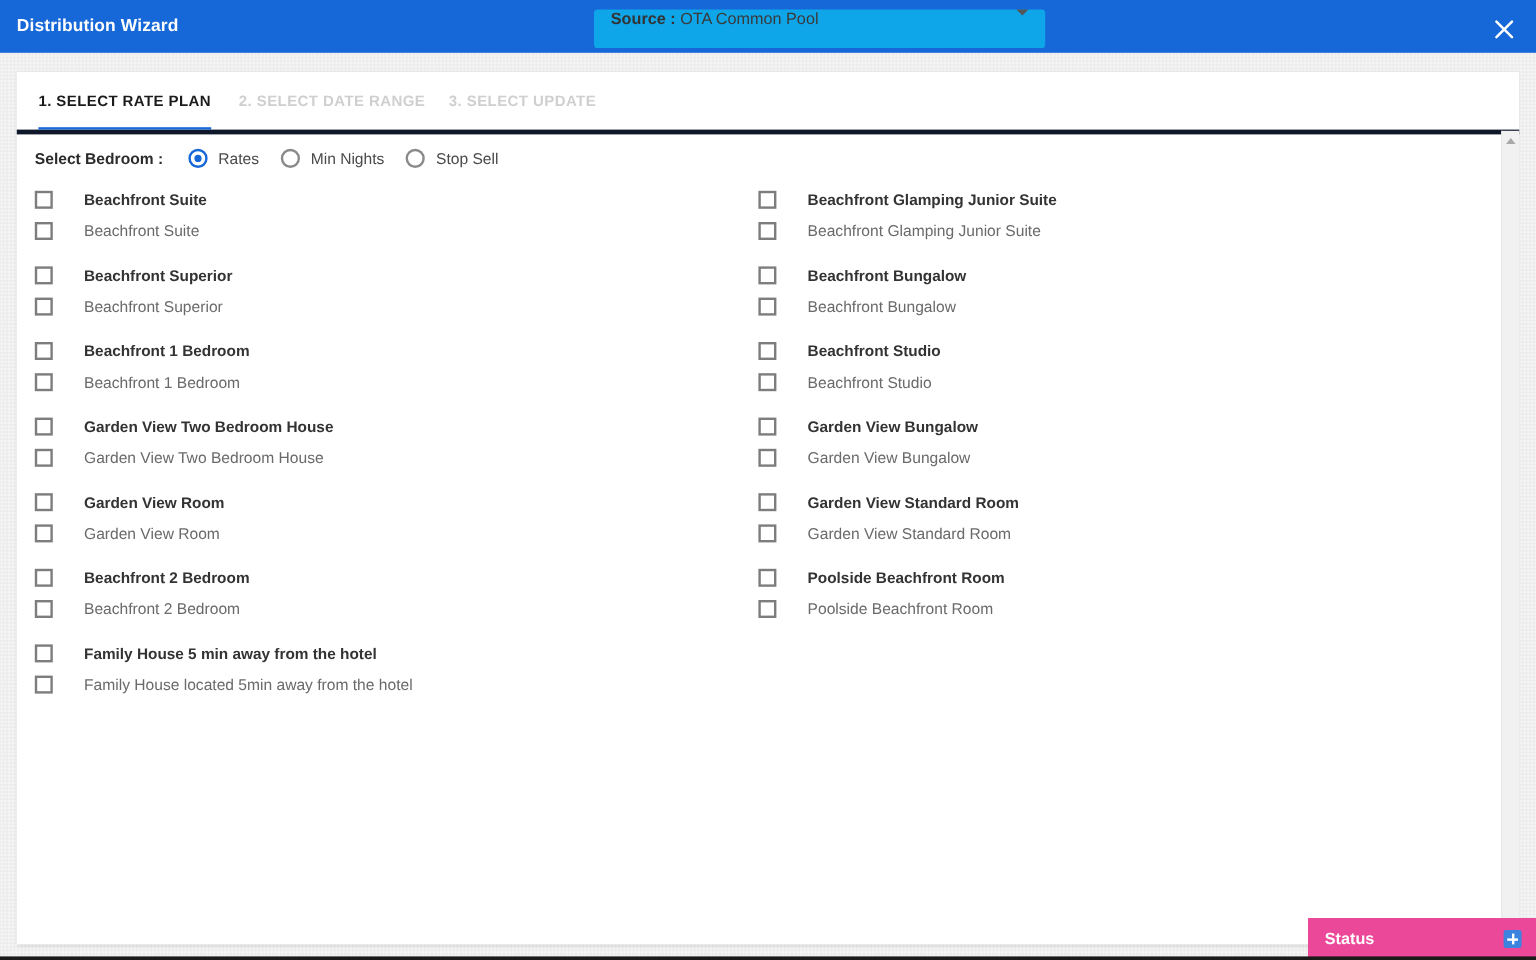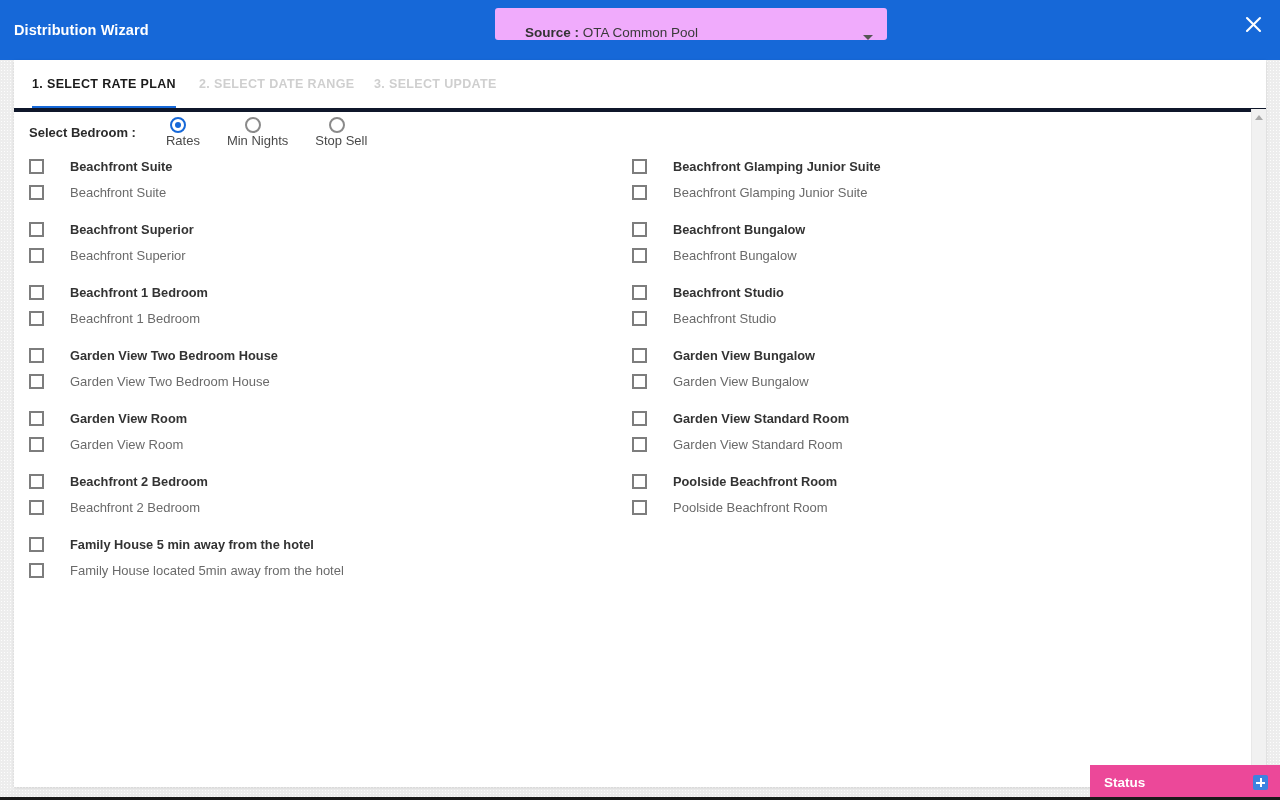--- a/index.html
+++ b/index.html
@@ -18,45 +18,44 @@
     background-size: 3px 3px;
     position: relative;
     -webkit-font-smoothing: antialiased;
   }
 
   
   .topbar {
     position: absolute;
     left: 0; top: 0;
     width: 1280px;
-    height: 60px;
+    height: 44px;
     background: #1668d8;
     display: flex;
     align-items: center;
   }
   .app-title {
     position: absolute;
     left: 14px;
     font-size: 14.5px;
     font-weight: bold;
     color: #ffffff;
     letter-spacing: 0.1px;
   }
   .source-select {
     position: absolute;
     left: 495px;
     top: 8px;
     width: 376px;
     height: 32px;
-    background: #f0abfc;
+    background: #0ea5e9;
     border-radius: 3px;
     display: flex;
-    align-items: flex-end;
-    cursor: pointer;
-    padding-left: 16px;
+    align-items: flex-start;
+    cursor: pointer;
   }
   .source-text {
     margin-left: 14px;
     font-size: 13.5px;
     color: #3a3a3a;
     white-space: nowrap;
   }
   .source-text .src-label {
     font-weight: bold;
     color: #333333;
@@ -151,21 +150,20 @@
     font-size: 13px;
     font-weight: bold;
     color: #2b2b2b;
     margin-right: 21px;
   }
   .radio-item {
     display: flex;
     align-items: center;
     margin-right: 18px;
     cursor: pointer;
-    flex-direction: column;
   }
   .radio {
     width: 16px;
     height: 16px;
     border-radius: 50%;
     border: 2px solid #8a8a8a;
     box-sizing: border-box;
     position: relative;
     flex: none;
   }

